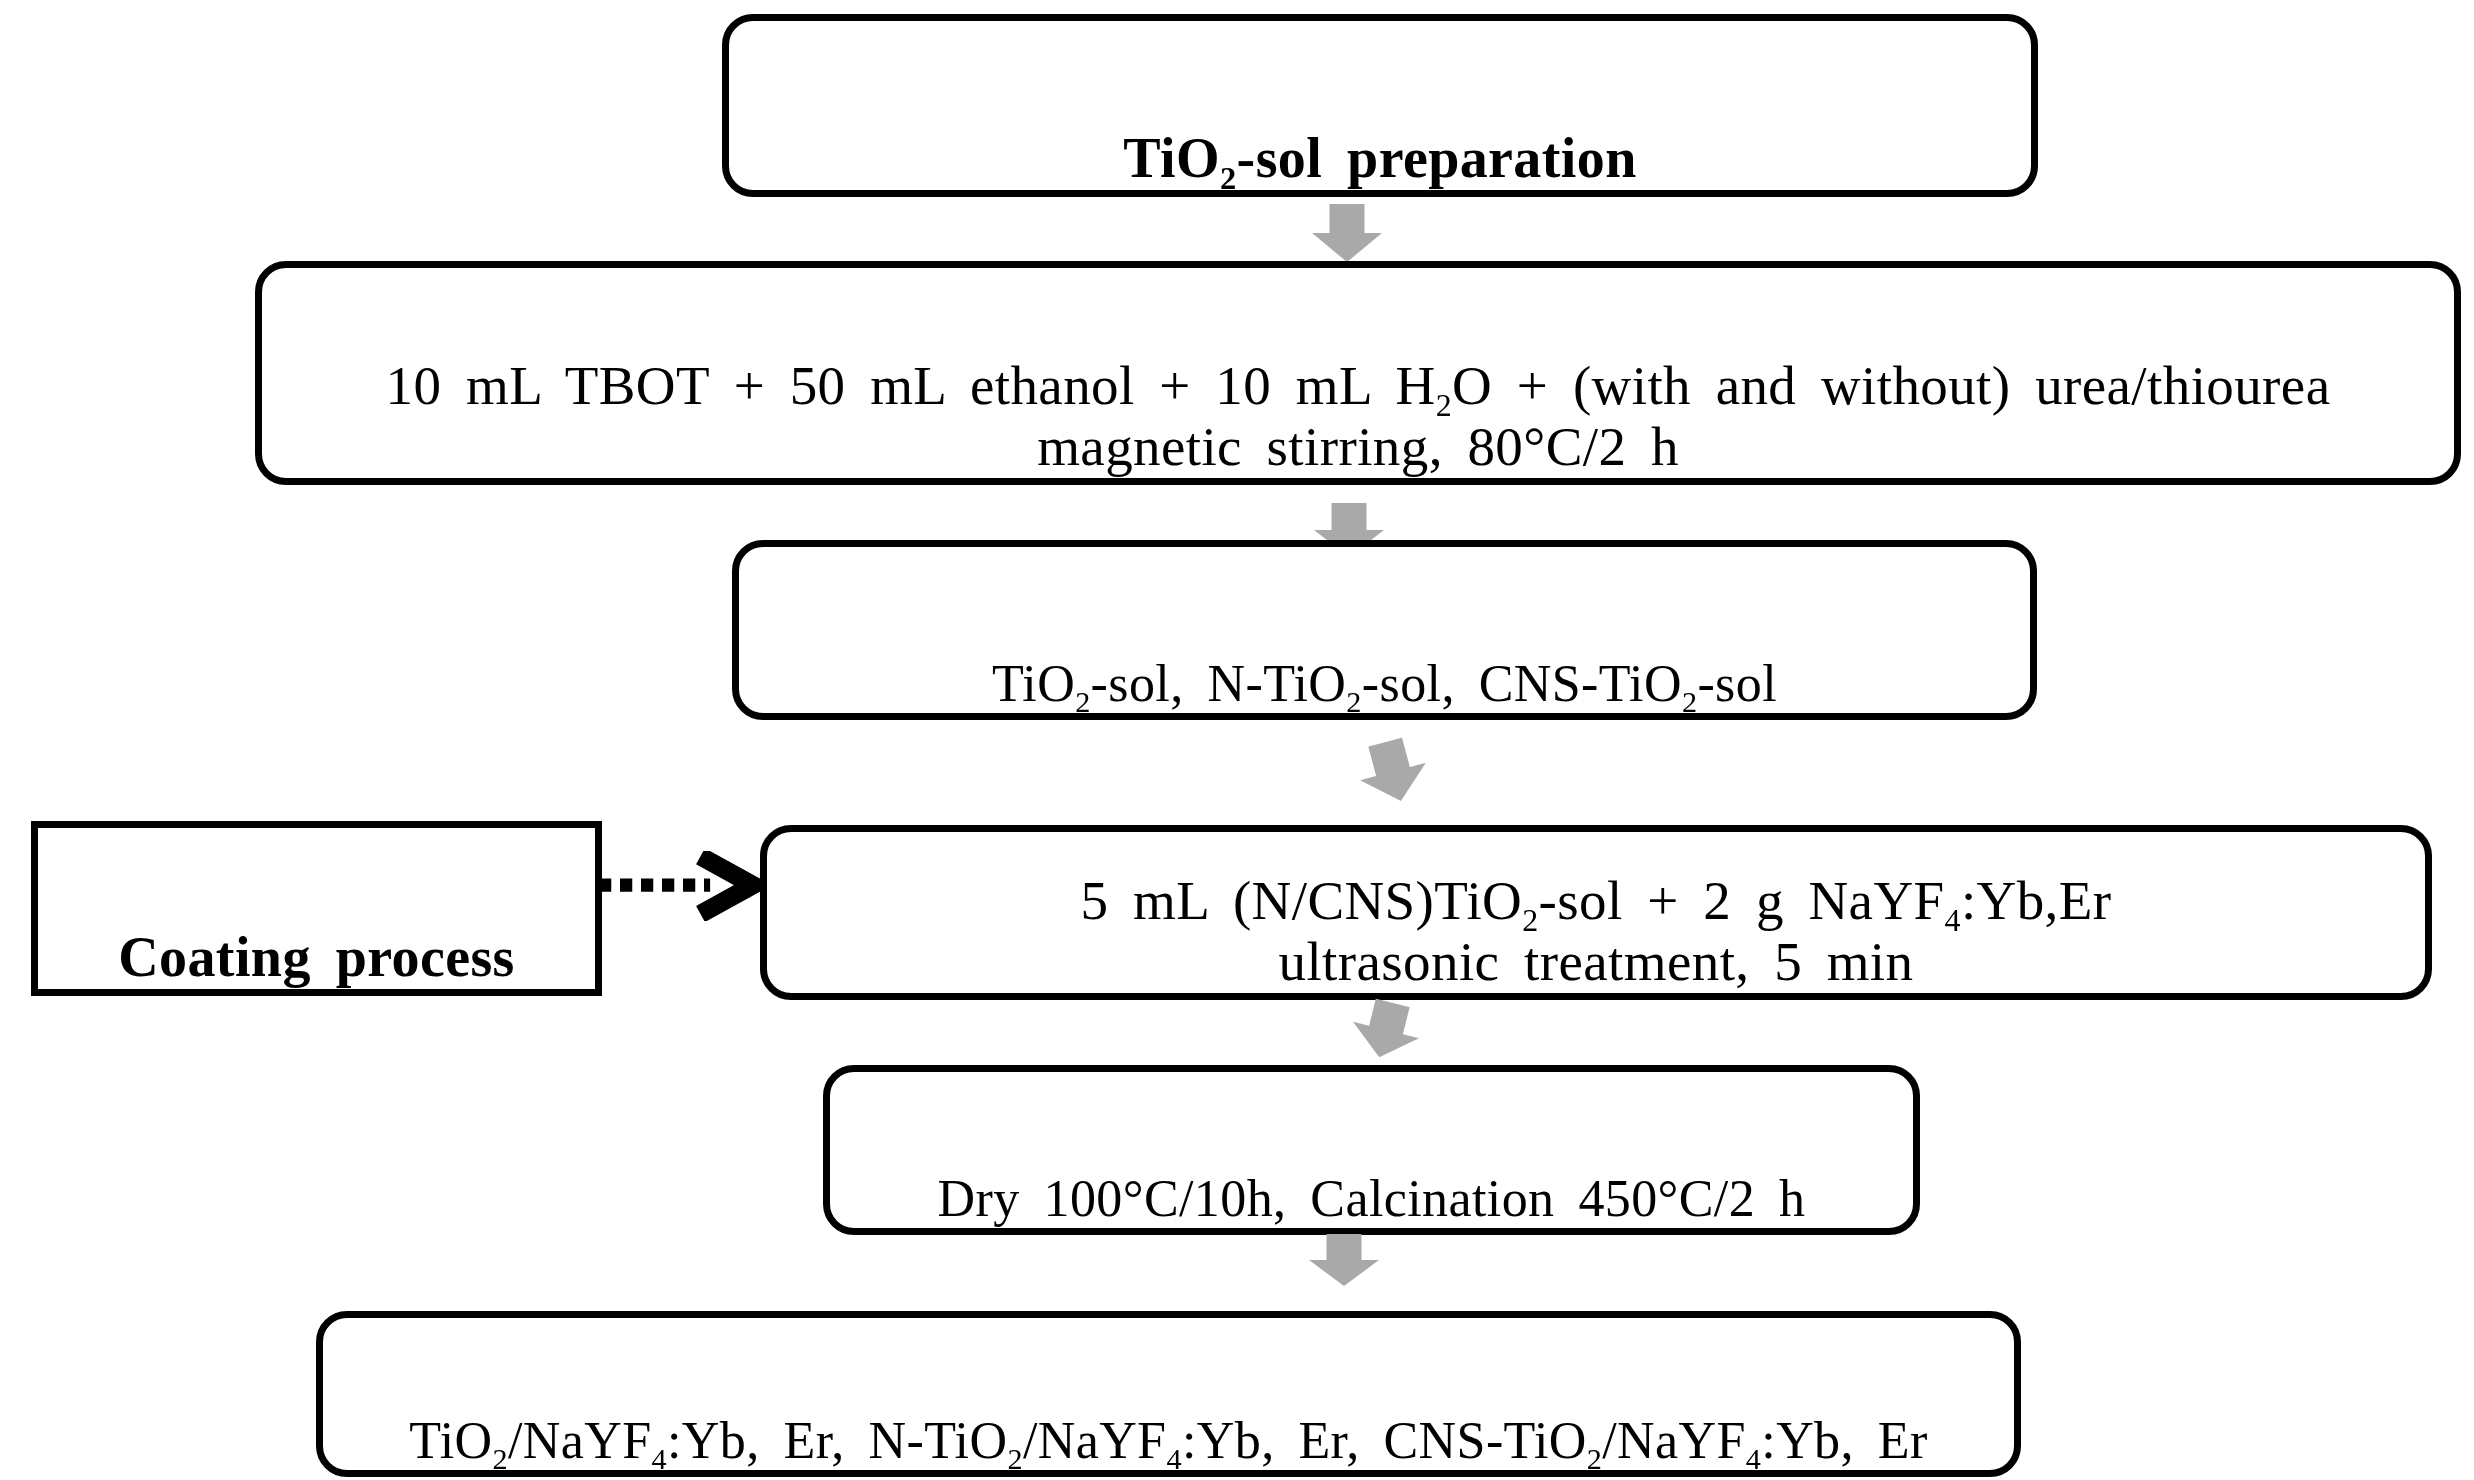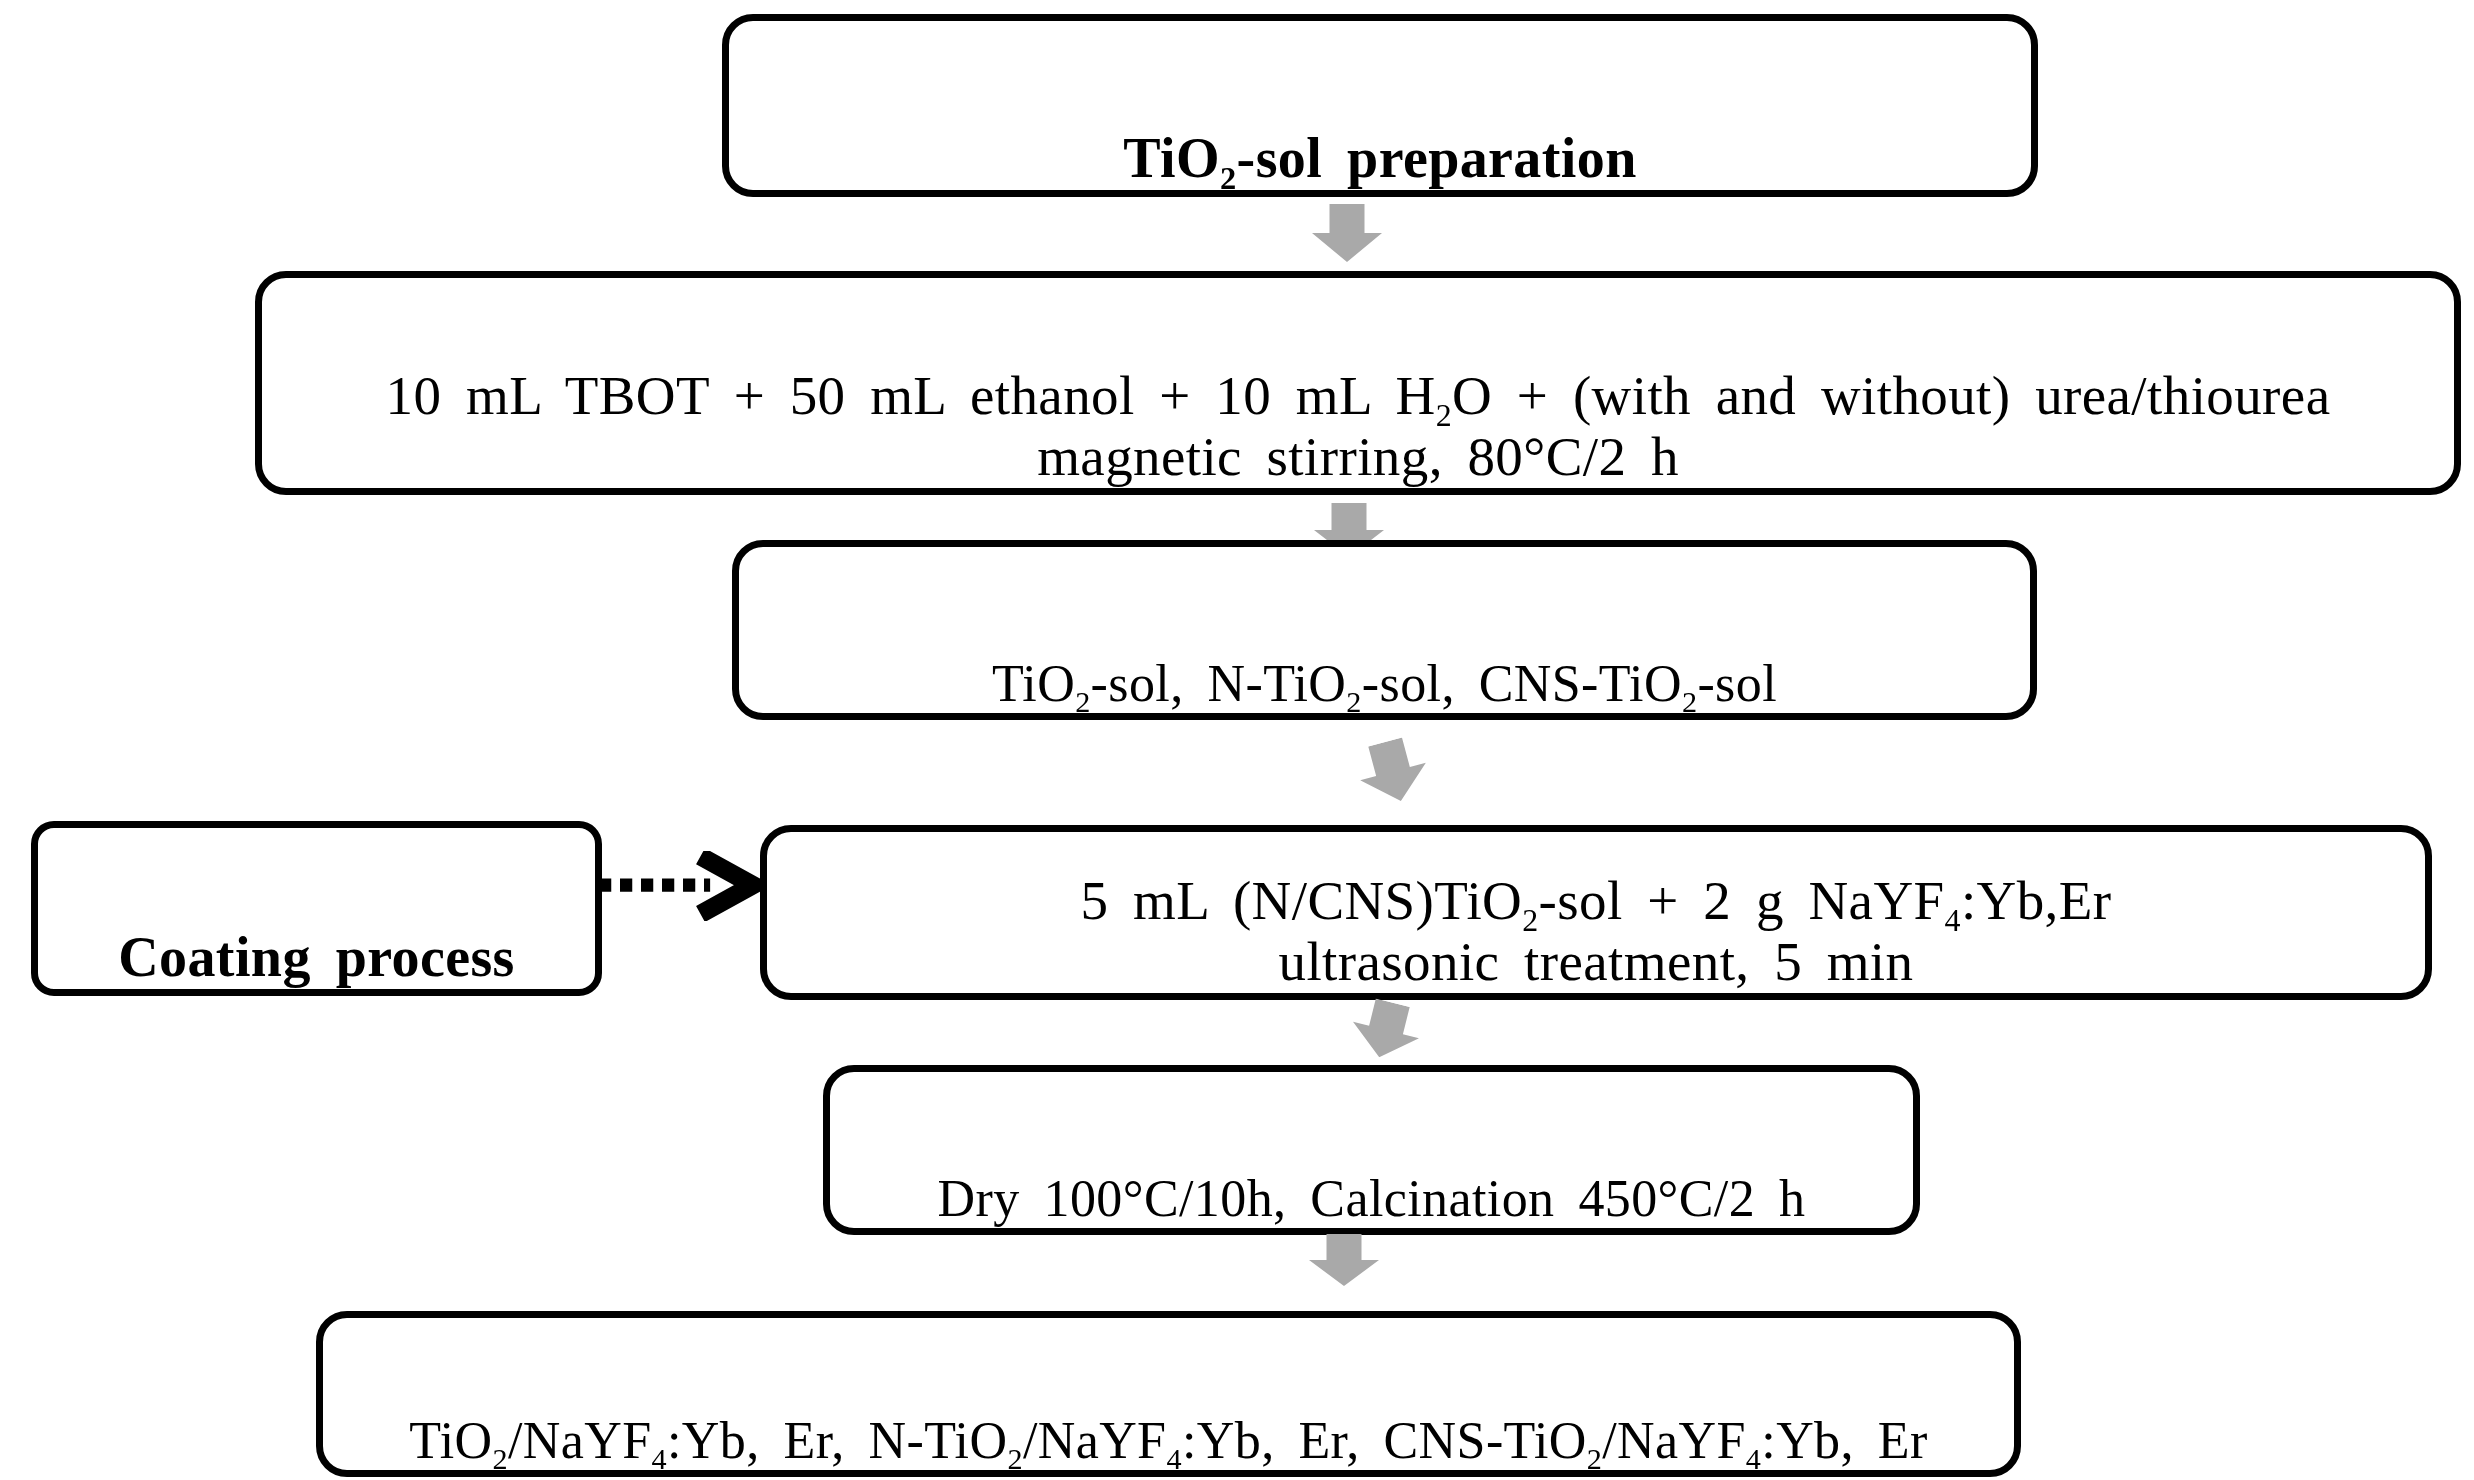--- a/index.html
+++ b/index.html
@@ -44,38 +44,38 @@
 <div class="canvas">
 
   <div class="box rounded bold" style="left:722px; top:14px; width:1316px; height:183px;">
     <span class="line">TiO<sub>2</sub>-sol preparation</span>
   </div>
 
   <svg class="arrow" style="left:1312px; top:204px;" width="70" height="58" viewBox="0 0 80 66" preserveAspectRatio="none">
     <polygon points="20,0 60,0 60,33 80,33 40,66 0,33 20,33" fill="#a9a9a9"></polygon>
   </svg>
 
-  <div class="box rounded big" style="left:255px; top:271px; width:2206px; height:224px;">
+  <div class="box rounded big" style="left:255px; top:261px; width:2206px; height:224px;">
     <span class="line">10 mL TBOT + 50 mL ethanol + 10 mL H<sub>2</sub>O + (with and without) urea/thiourea</span>
     <span class="line">magnetic stirring, 80°C/2 h</span>
   </div>
 
   <svg class="arrow" style="left:1314px; top:503px;" width="70" height="54" viewBox="0 0 80 62" preserveAspectRatio="none">
     <polygon points="20,0 60,0 60,31 80,31 40,62 0,31 20,31" fill="#a9a9a9"></polygon>
   </svg>
 
   <div class="box rounded" style="left:732px; top:540px; width:1305px; height:180px;">
     <span class="line">TiO<sub>2</sub>-sol, N-TiO<sub>2</sub>-sol, CNS-TiO<sub>2</sub>-sol</span>
   </div>
 
   <svg class="arrow" style="left:1359px; top:741px; transform:rotate(-15deg);" width="68" height="61" viewBox="0 0 78 70" preserveAspectRatio="none">
     <polygon points="19,0 59,0 59,35 78,35 39,70 0,35 19,35" fill="#a9a9a9"></polygon>
   </svg>
 
-  <div class="box sharp bold" style="left:31px; top:821px; width:571px; height:175px;border-radius:23px;">
+  <div class="box sharp bold" style="left:31px; top:821px; width:571px; height:175px;">
     <span class="line">Coating process</span>
   </div>
 
   <svg class="arrow" style="left:592px; top:851px;" width="175" height="70" viewBox="0 0 200 80">
     <line x1="8" y1="39" x2="135" y2="39" stroke="#000000" stroke-width="15" stroke-dasharray="14 10"></line>
     <polyline points="124,6 184,39 124,72" fill="none" stroke="#000000" stroke-width="21"></polyline>
   </svg>
 
   <div class="box rounded big" style="left:760px; top:825px; width:1672px; height:175px;">
     <span class="line">5 mL (N/CNS)TiO<sub>2</sub>-sol + 2 g NaYF<sub>4</sub>:Yb,Er</span>

